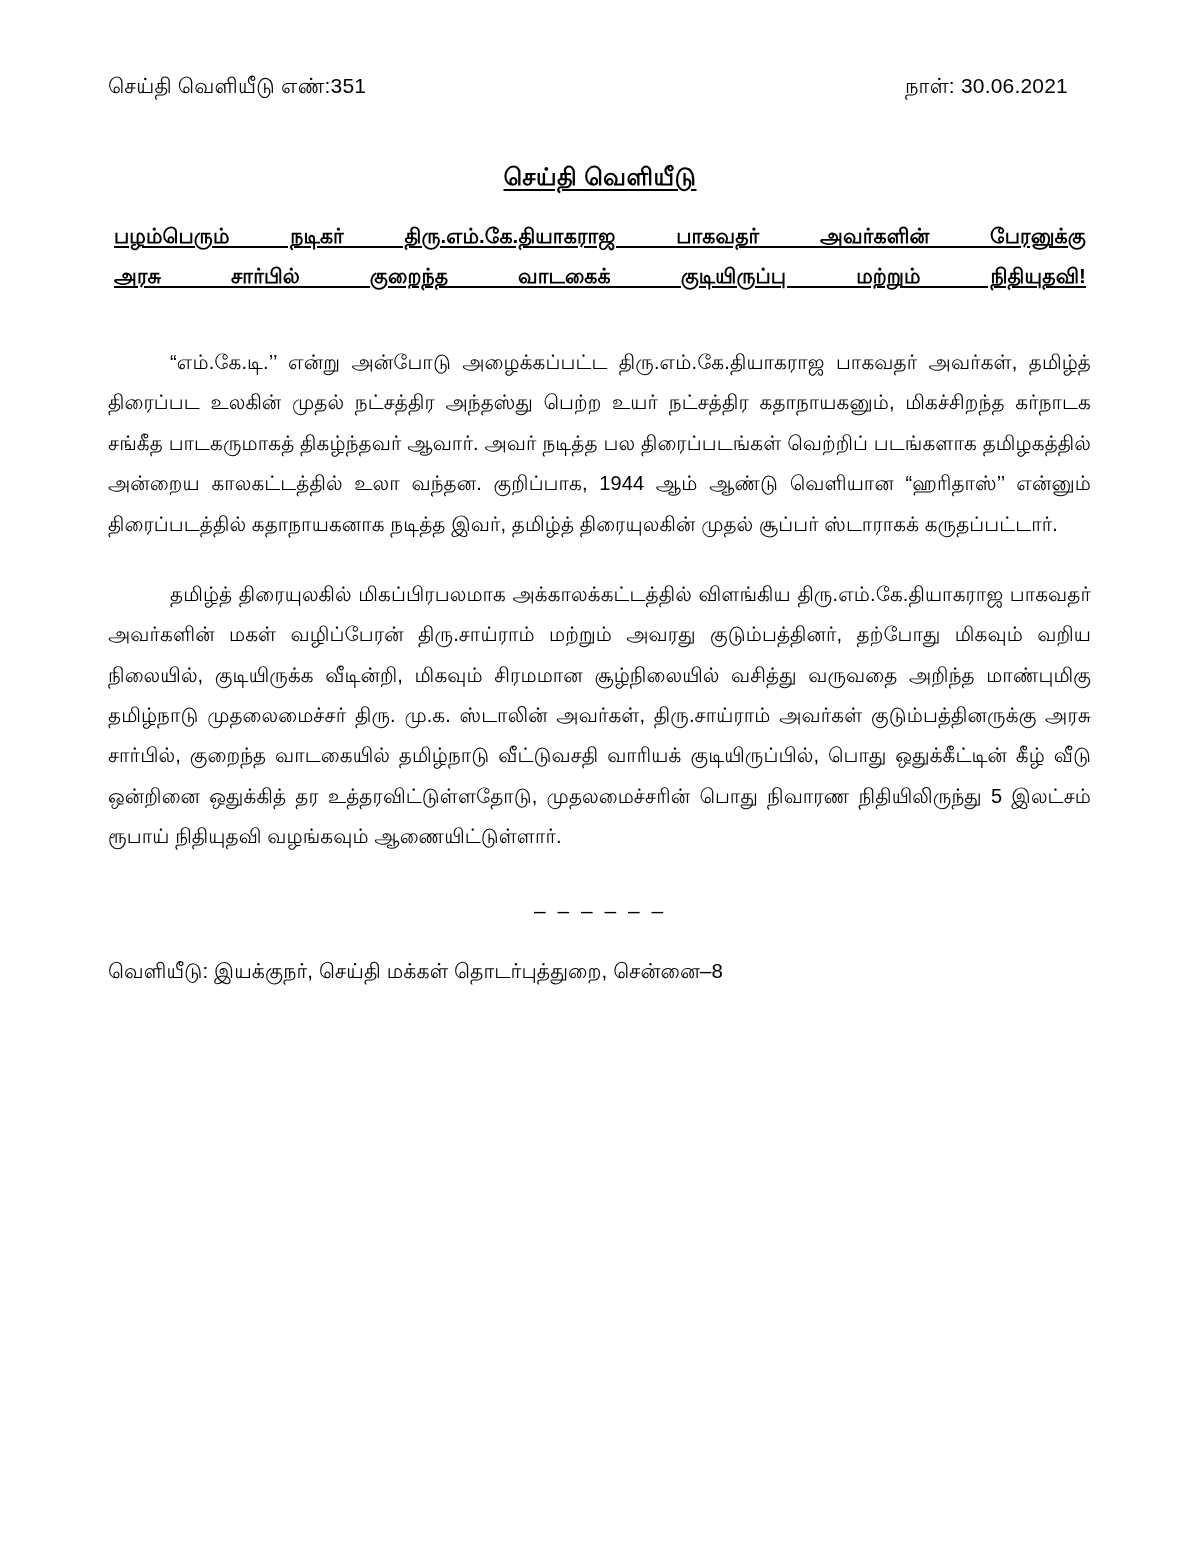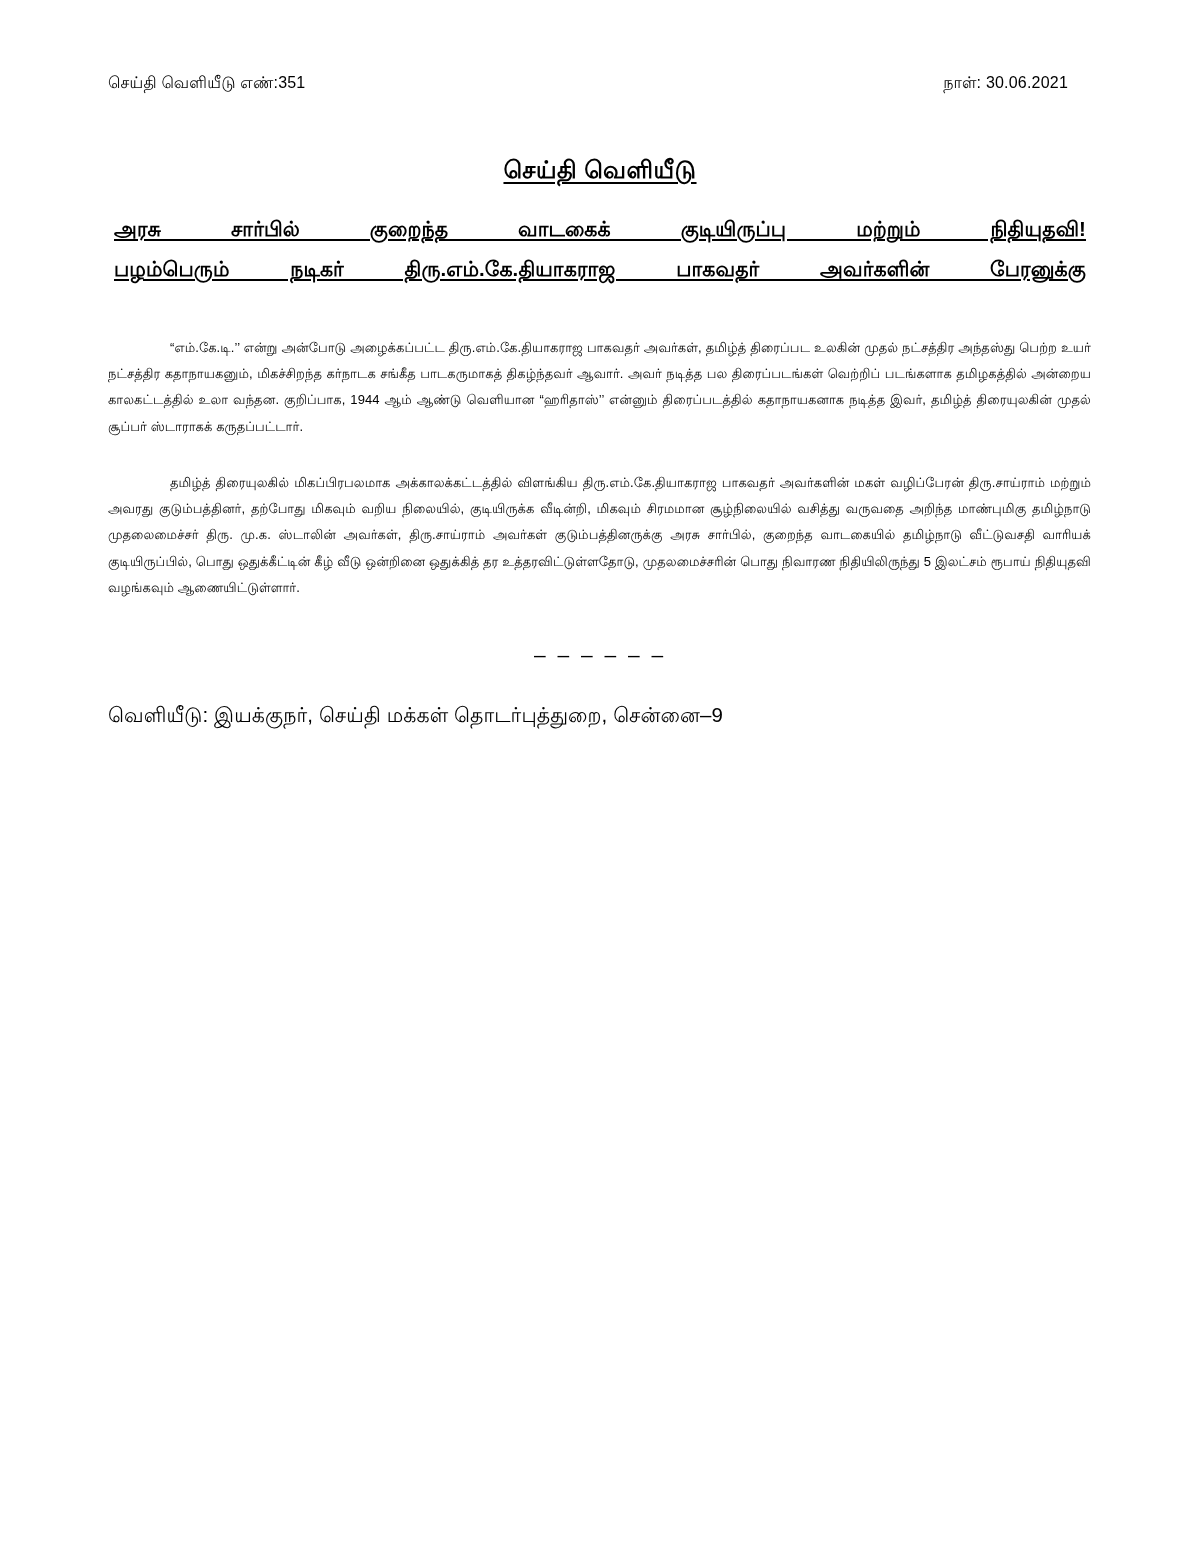--- a/index.html
+++ b/index.html
@@ -18,21 +18,21 @@
     width: 1200px;
     min-height: 1552px;
     box-sizing: border-box;
     padding: 74px 108px 40px 108px;
     position: relative;
   }
   .header-row {
     display: flex;
     justify-content: space-between;
     align-items: flex-start;
-    font-size: 16px;
+    font-size: 21px;
     letter-spacing: 0.2px;
     margin-bottom: 62px;
   }
   .header-left {
     white-space: nowrap;
   }
   .header-right {
     white-space: nowrap;
     padding-right: 24px;
   }
@@ -57,21 +57,21 @@
     text-underline-offset: 3px;
     line-height: 1.95;
     letter-spacing: 0.1px;
   }
   .subtitle-line.justified {
     text-align: justify;
     text-align-last: justify;
     padding: 0 6px;
   }
   p.body-para {
-    font-size: 13px;
+    font-size: 20px;
     line-height: 2.02;
     text-align: justify;
     text-justify: inter-word;
     margin: 0 1px 30px 0;
     text-indent: 62px;
     letter-spacing: 0.1px;
   }
   p.body-para:last-of-type {
     margin-bottom: 0;
   }
@@ -95,25 +95,25 @@
 <div class="page">
 
   <div class="header-row">
     <div class="header-left">செய்தி வெளியீடு எண்:351</div>
     <div class="header-right">நாள்: 30.06.2021</div>
   </div>
 
   <h1 class="doc-title">செய்தி வெளியீடு</h1>
 
   <div class="subtitle-block">
+    <div class="subtitle-line justified">பழம்பெரும் நடிகர் திரு.எம்.கே.தியாகராஜ பாகவதர் அவர்களின் பேரனுக்கு</div>
     <div class="subtitle-line justified">அரசு சார்பில் குறைந்த வாடகைக் குடியிருப்பு மற்றும் நிதியுதவி!</div>
-    <div class="subtitle-line justified">பழம்பெரும் நடிகர் திரு.எம்.கே.தியாகராஜ பாகவதர் அவர்களின் பேரனுக்கு</div>
   </div>
 
   <p class="body-para">“எம்.கே.டி.’’ என்று அன்போடு அழைக்கப்பட்ட திரு.எம்.கே.தியாகராஜ பாகவதர் அவர்கள், தமிழ்த் திரைப்பட உலகின் முதல் நட்சத்திர அந்தஸ்து பெற்ற உயர் நட்சத்திர கதாநாயகனும், மிகச்சிறந்த கர்நாடக சங்கீத பாடகருமாகத் திகழ்ந்தவர் ஆவார். அவர் நடித்த பல திரைப்படங்கள் வெற்றிப் படங்களாக தமிழகத்தில் அன்றைய காலகட்டத்தில் உலா வந்தன. குறிப்பாக, 1944 ஆம் ஆண்டு வெளியான “ஹரிதாஸ்’’ என்னும் திரைப்படத்தில் கதாநாயகனாக நடித்த இவர், தமிழ்த் திரையுலகின் முதல் சூப்பர் ஸ்டாராகக் கருதப்பட்டார்.</p>
 
   <p class="body-para">தமிழ்த் திரையுலகில் மிகப்பிரபலமாக அக்காலக்கட்டத்தில் விளங்கிய திரு.எம்.கே.தியாகராஜ பாகவதர் அவர்களின் மகள் வழிப்பேரன் திரு.சாய்ராம் மற்றும் அவரது குடும்பத்தினர், தற்போது மிகவும் வறிய நிலையில், குடியிருக்க வீடின்றி, மிகவும் சிரமமான சூழ்நிலையில் வசித்து வருவதை அறிந்த மாண்புமிகு தமிழ்நாடு முதலைமைச்சர் திரு. மு.க. ஸ்டாலின் அவர்கள், திரு.சாய்ராம் அவர்கள் குடும்பத்தினருக்கு அரசு சார்பில், குறைந்த வாடகையில் தமிழ்நாடு வீட்டுவசதி வாரியக் குடியிருப்பில், பொது ஒதுக்கீட்டின் கீழ் வீடு ஒன்றினை ஒதுக்கித் தர உத்தரவிட்டுள்ளதோடு, முதலமைச்சரின் பொது நிவாரண நிதியிலிருந்து 5 இலட்சம் ரூபாய் நிதியுதவி வழங்கவும் ஆணையிட்டுள்ளார்.</p>
 
   <div class="divider">– – – – – –</div>
 
-  <div class="footer">வெளியீடு: இயக்குநர், செய்தி மக்கள் தொடர்புத்துறை, சென்னை–9</div>
+  <div class="footer">வெளியீடு: இயக்குநர், செய்தி மக்கள் தொடர்புத்துறை, சென்னை–8</div>
 
 </div>
 
 </body></html>

